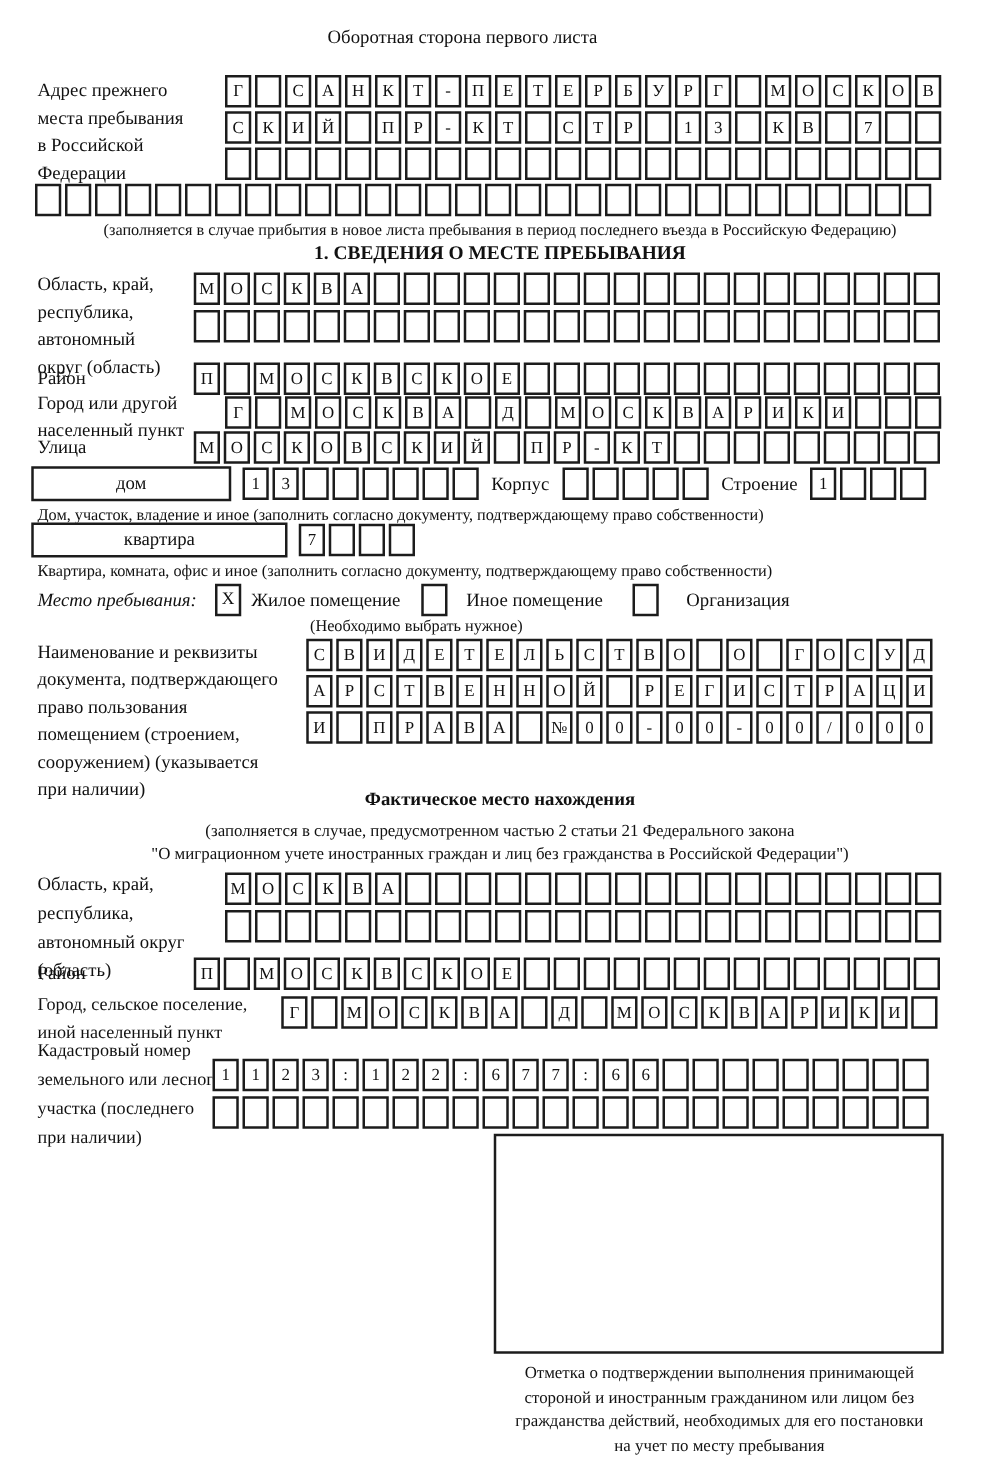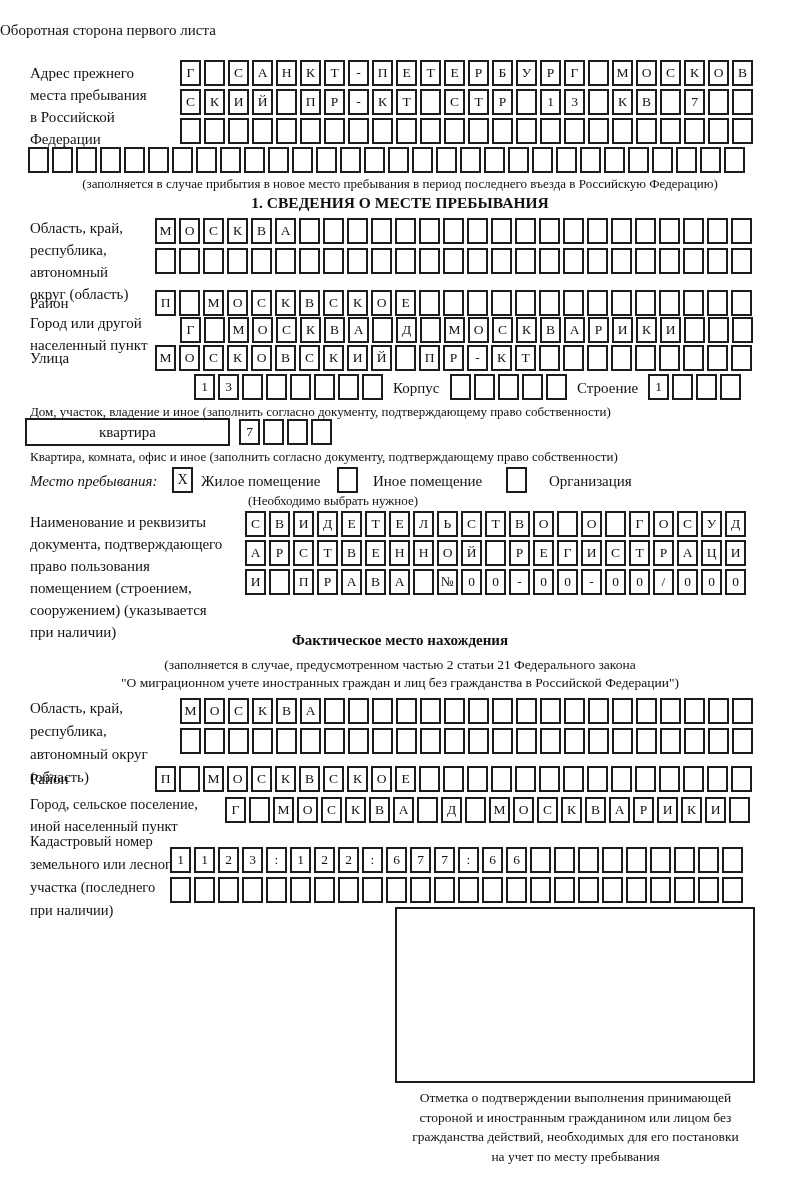--- a/index.html
+++ b/index.html
@@ -21,21 +21,21 @@
     position:absolute;box-sizing:border-box;border:2px solid #1c1c1c;height:28px;
     display:flex;align-items:center;justify-content:center;font-size:15px;background:#fff;
   }
   .checkbox{
     position:absolute;width:21px;height:26px;box-sizing:border-box;border:2px solid #1c1c1c;
     display:flex;align-items:center;justify-content:center;font-size:14px;background:#fff;
   }
   .caption{position:absolute;font-size:13px;}
   .caption.center{left:0;width:800px;text-align:center;}
   .title{position:absolute;left:0;width:800px;text-align:center;font-weight:bold;font-size:15.5px;}
-  .hnote{position:absolute;left:0;width:740px;text-align:left;font-size:15px;}
+  .hnote{position:absolute;left:0;width:740px;text-align:center;font-size:15px;}
   .stampbox{position:absolute;box-sizing:border-box;border:2px solid #1c1c1c;background:#fff;}
   .stampnote{position:absolute;text-align:center;font-size:13.5px;line-height:19.5px;white-space:pre-line;}
 </style>
 </head>
 <body>
 
 <div class="page">
 
   <div class="hnote" style="top:22px;">Оборотная сторона первого листа</div>
 
@@ -146,21 +146,21 @@
       <div class="cell"></div>
       <div class="cell"></div>
       <div class="cell"></div>
       <div class="cell"></div>
       <div class="cell"></div>
       <div class="cell"></div>
       <div class="cell"></div>
       <div class="cell"></div>
       <div class="cell"></div>
     </div>
-  <div class="caption center" style="top:176px;">(заполняется в случае прибытия в новое место пребывания в период последнего въезда в Российскую Федерацию)</div>
+  <div class="caption center" style="top:176px;">(заполняется в случае прибытия в новое листа пребывания в период последнего въезда в Российскую Федерацию)</div>
 
   <div class="title" style="top:194px;">1. СВЕДЕНИЯ О МЕСТЕ ПРЕБЫВАНИЯ</div>
 
   <div class="lbl" style="left:30px;top:217px;width:130px;">Область, край,
 республика,
 автономный
 округ (область)</div>
   <div class="cells" style="left:155px;top:218px;">
       <div class="cell">М</div>
       <div class="cell">О</div>
@@ -296,20 +296,21 @@
       <div class="cell"></div>
       <div class="cell"></div>
       <div class="cell"></div>
       <div class="cell"></div>
       <div class="cell"></div>
       <div class="cell"></div>
       <div class="cell"></div>
       <div class="cell"></div>
     </div>
 
+  <div class="widebox" style="left:25px;top:373px;width:160px;">дом</div>
   <div class="cells" style="left:194px;top:374px;">
       <div class="cell">1</div>
       <div class="cell">3</div>
       <div class="cell"></div>
       <div class="cell"></div>
       <div class="cell"></div>
       <div class="cell"></div>
       <div class="cell"></div>
       <div class="cell"></div>
     </div>

